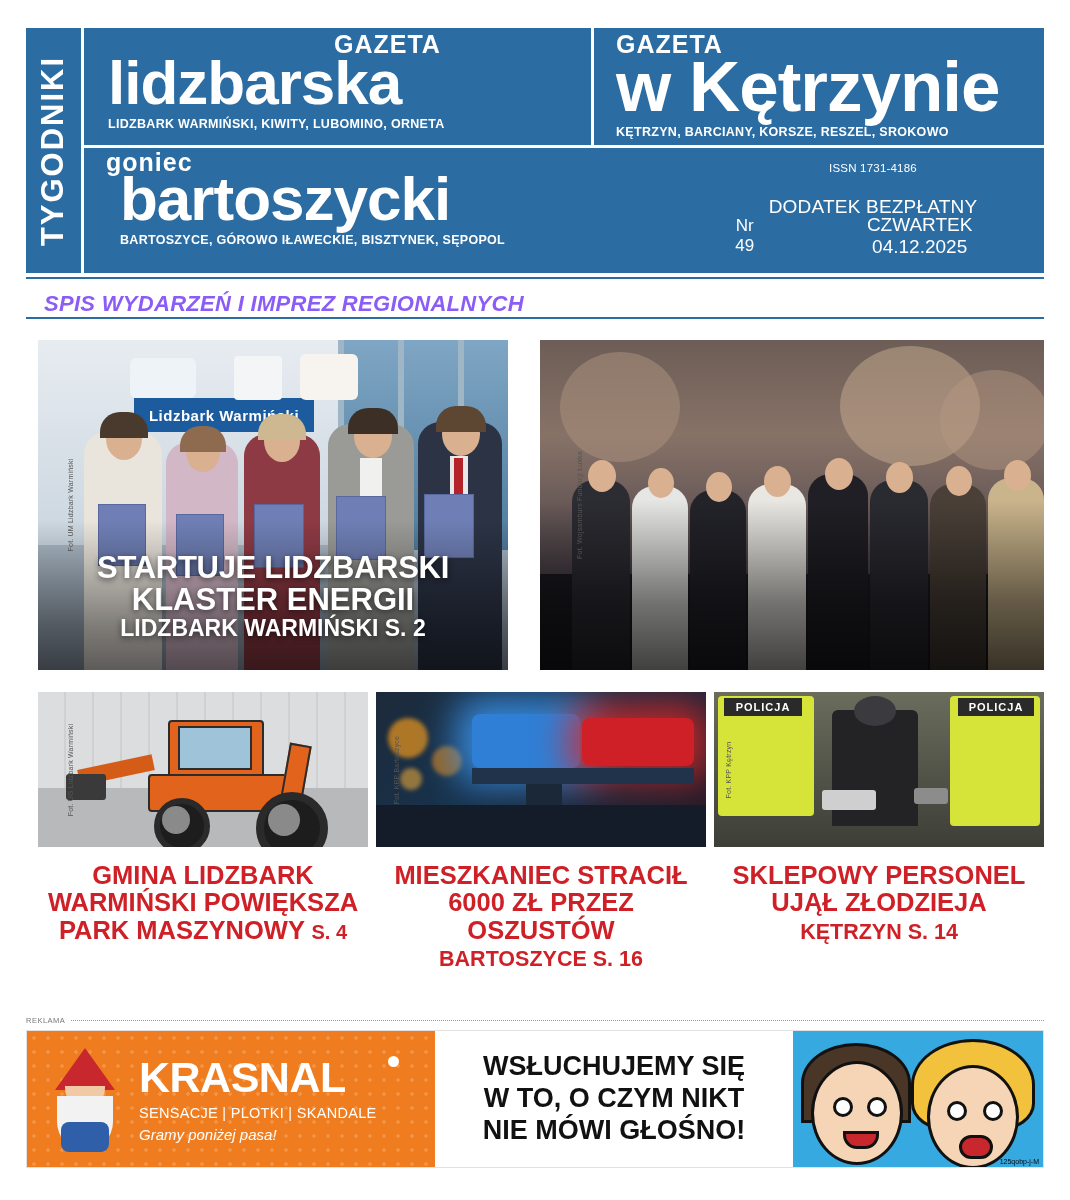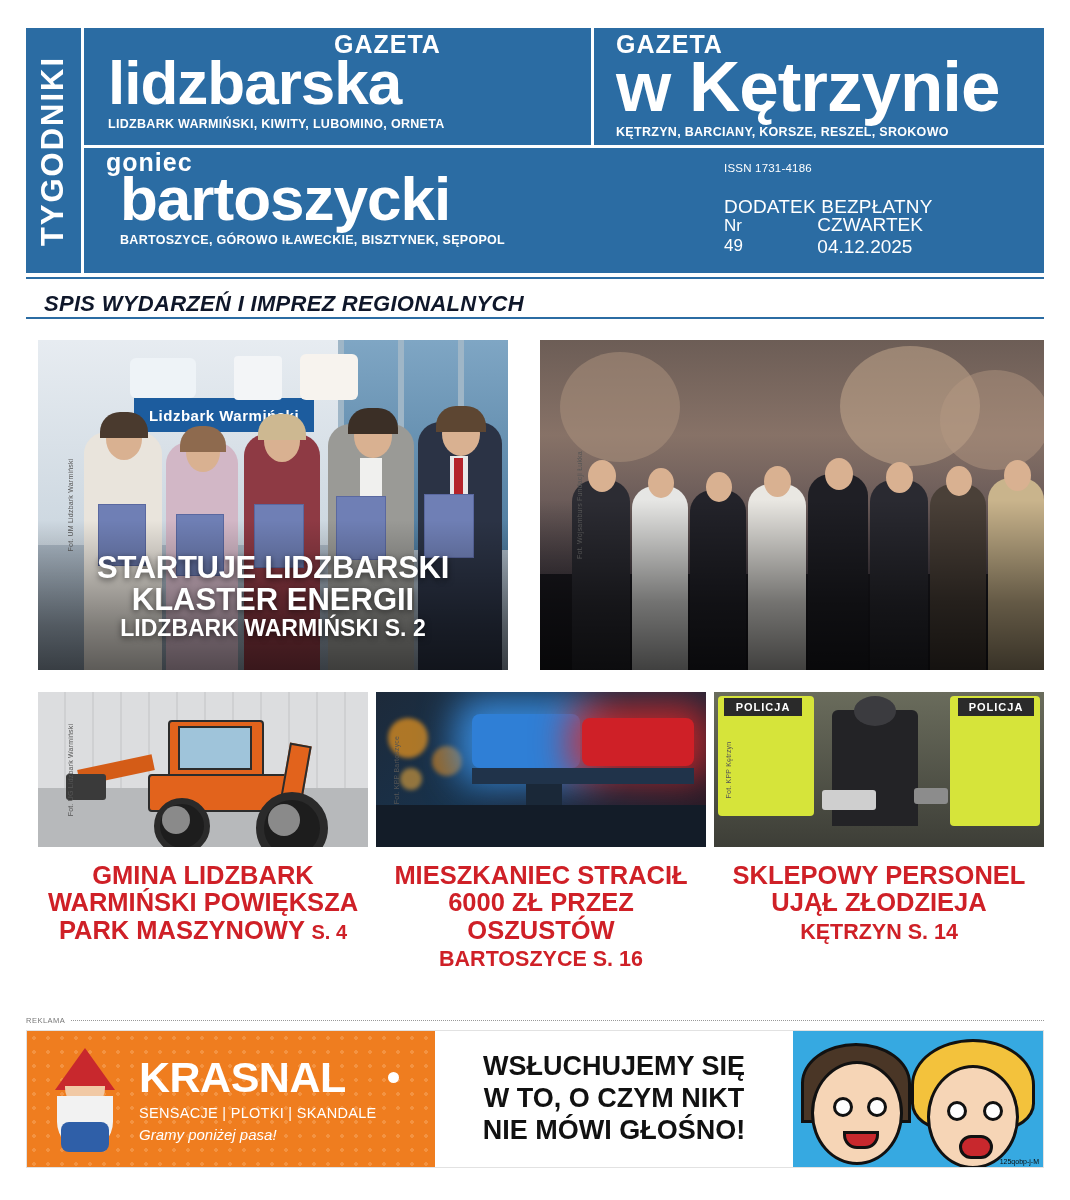--- a/index.html
+++ b/index.html
@@ -112,21 +112,21 @@
     box-sizing: border-box;
   }
   .bigname.bart {
     font-size: 62px;
     margin-top: 22px;
   }
   .mh-bottom-right {
     flex: 1;
     position: relative;
     color: #ffffff;
-    text-align: left;
+    text-align: center;
     padding-right: 22px;
   }
   .issn {
     font-size: 11.5px;
     margin-top: 14px;
     letter-spacing: 0.2px;
   }
   .dodatek {
     font-size: 19px;
     margin-top: 22px;
@@ -159,21 +159,21 @@
     padding: 0 18px;
   }
   .redbar .left {
     color: #cf2027;
     font-style: italic;
     font-weight: bold;
     font-size: 22px;
     letter-spacing: 0.5px;
   }
   .redbar .right {
-    color: #0f172a;
+    color: #8b5cf6;
     font-style: italic;
     font-weight: bold;
     font-size: 22px;
     letter-spacing: 0.3px;
     margin-top: 11px;
   }
 
   
   .credit {
     position: absolute;
@@ -358,21 +358,21 @@
     position: relative;
     margin-left: 8px;
     color: #ffffff;
   }
   .ad-brand .krasnal {
     font-size: 43px;
     font-weight: bold;
     letter-spacing: -0.5px;
     line-height: 1;
     display: flex;
-    align-items: center;
+    align-items: flex-start;
     gap: 40px;
   }
   .ad-brand .dot {
     width: 11px; height: 11px; border-radius: 50%;
     background: #ffffff; display: inline-block; margin: 0 3px 0 2px;
   }
   .ad-brand .info { font-size: 26px; font-weight: normal; }
   .ad-brand .tags {
     font-size: 14.5px;
     margin-top: 6px;

